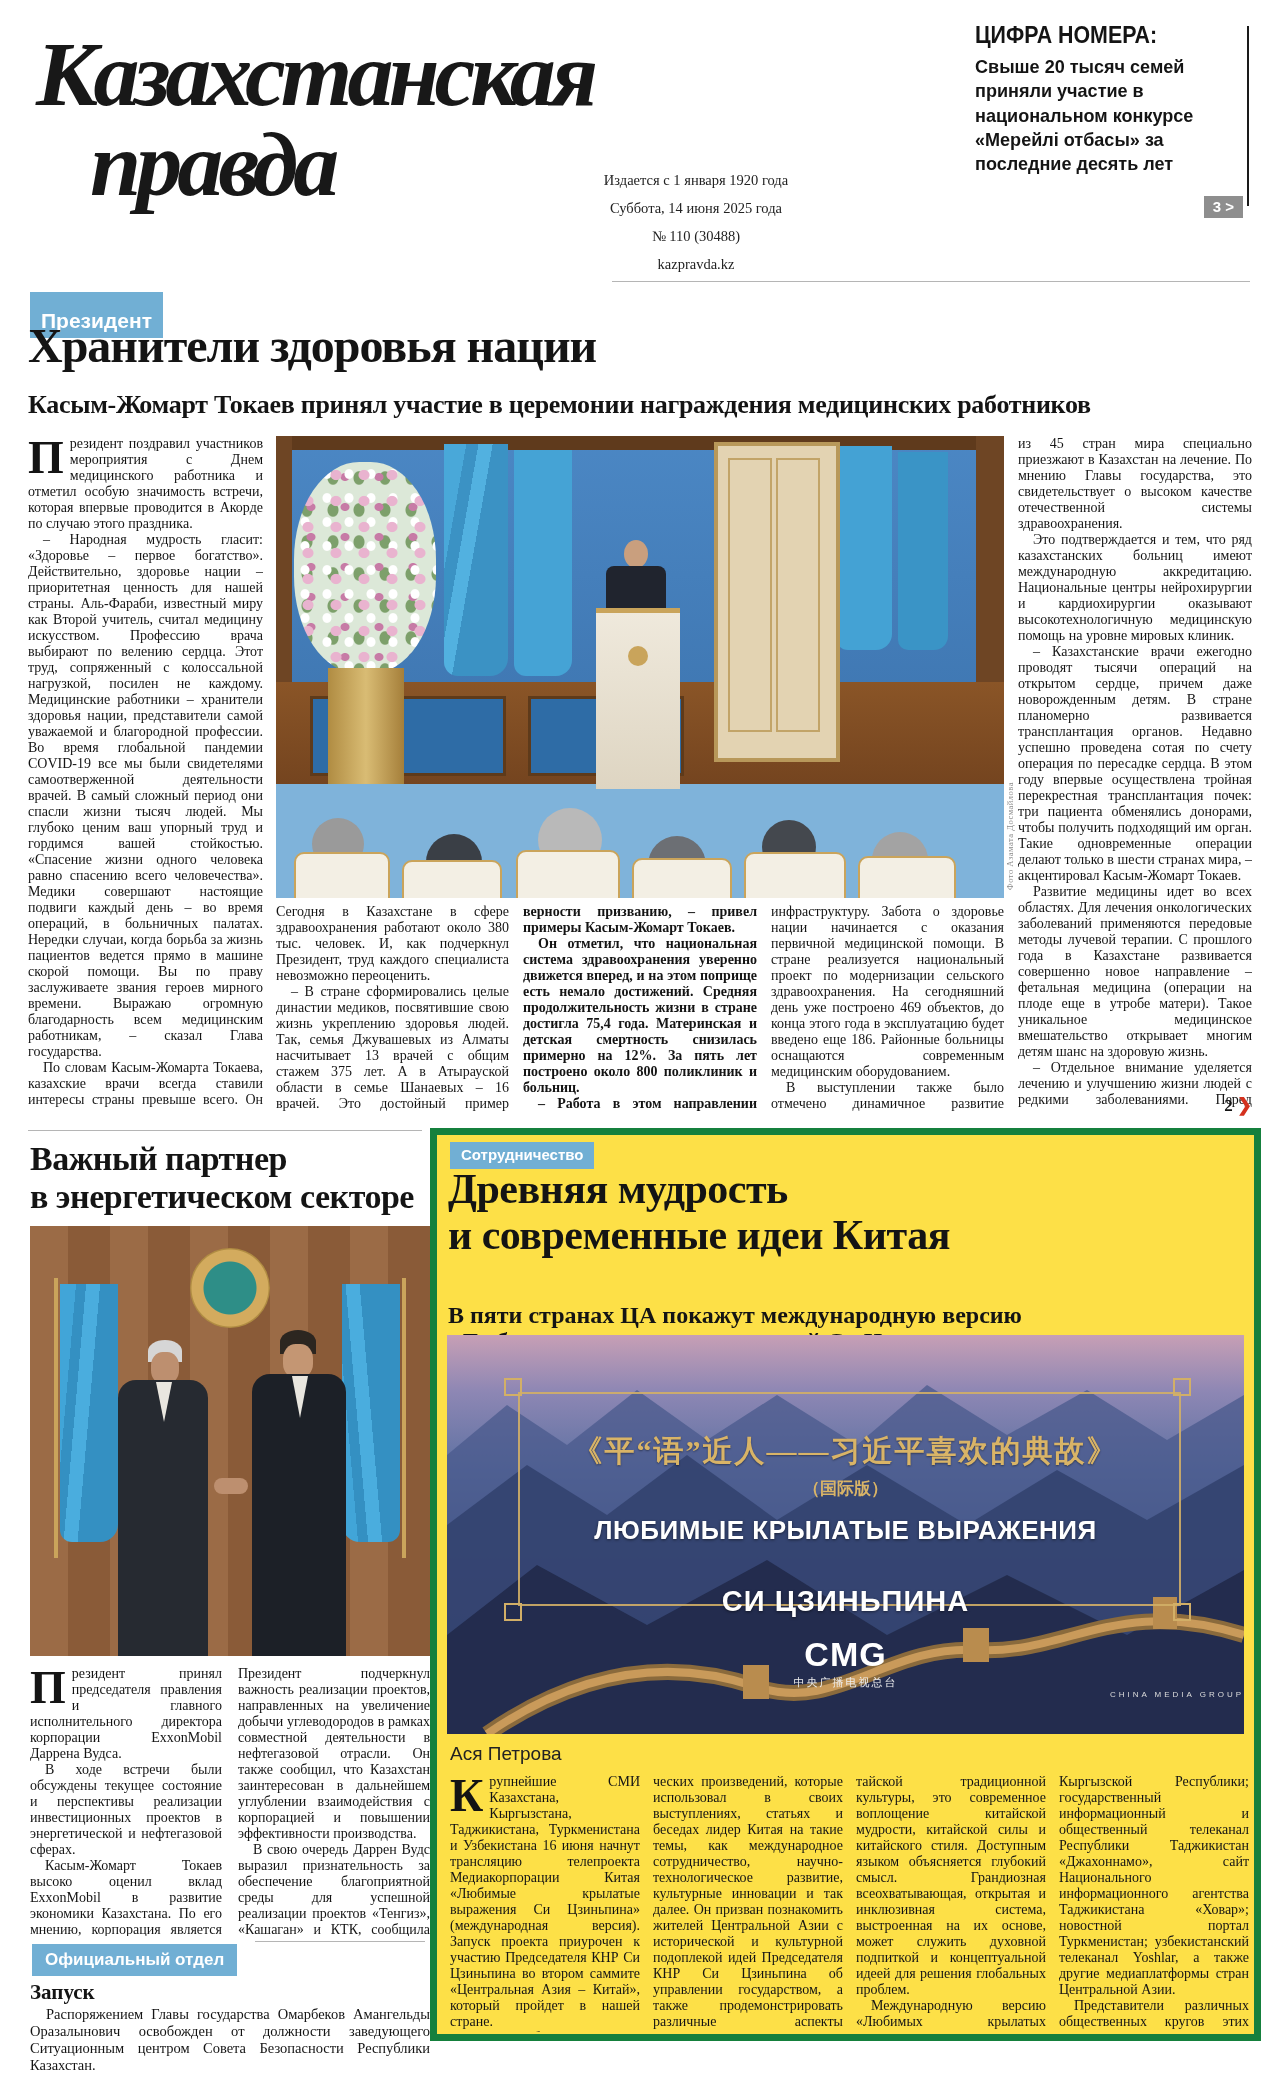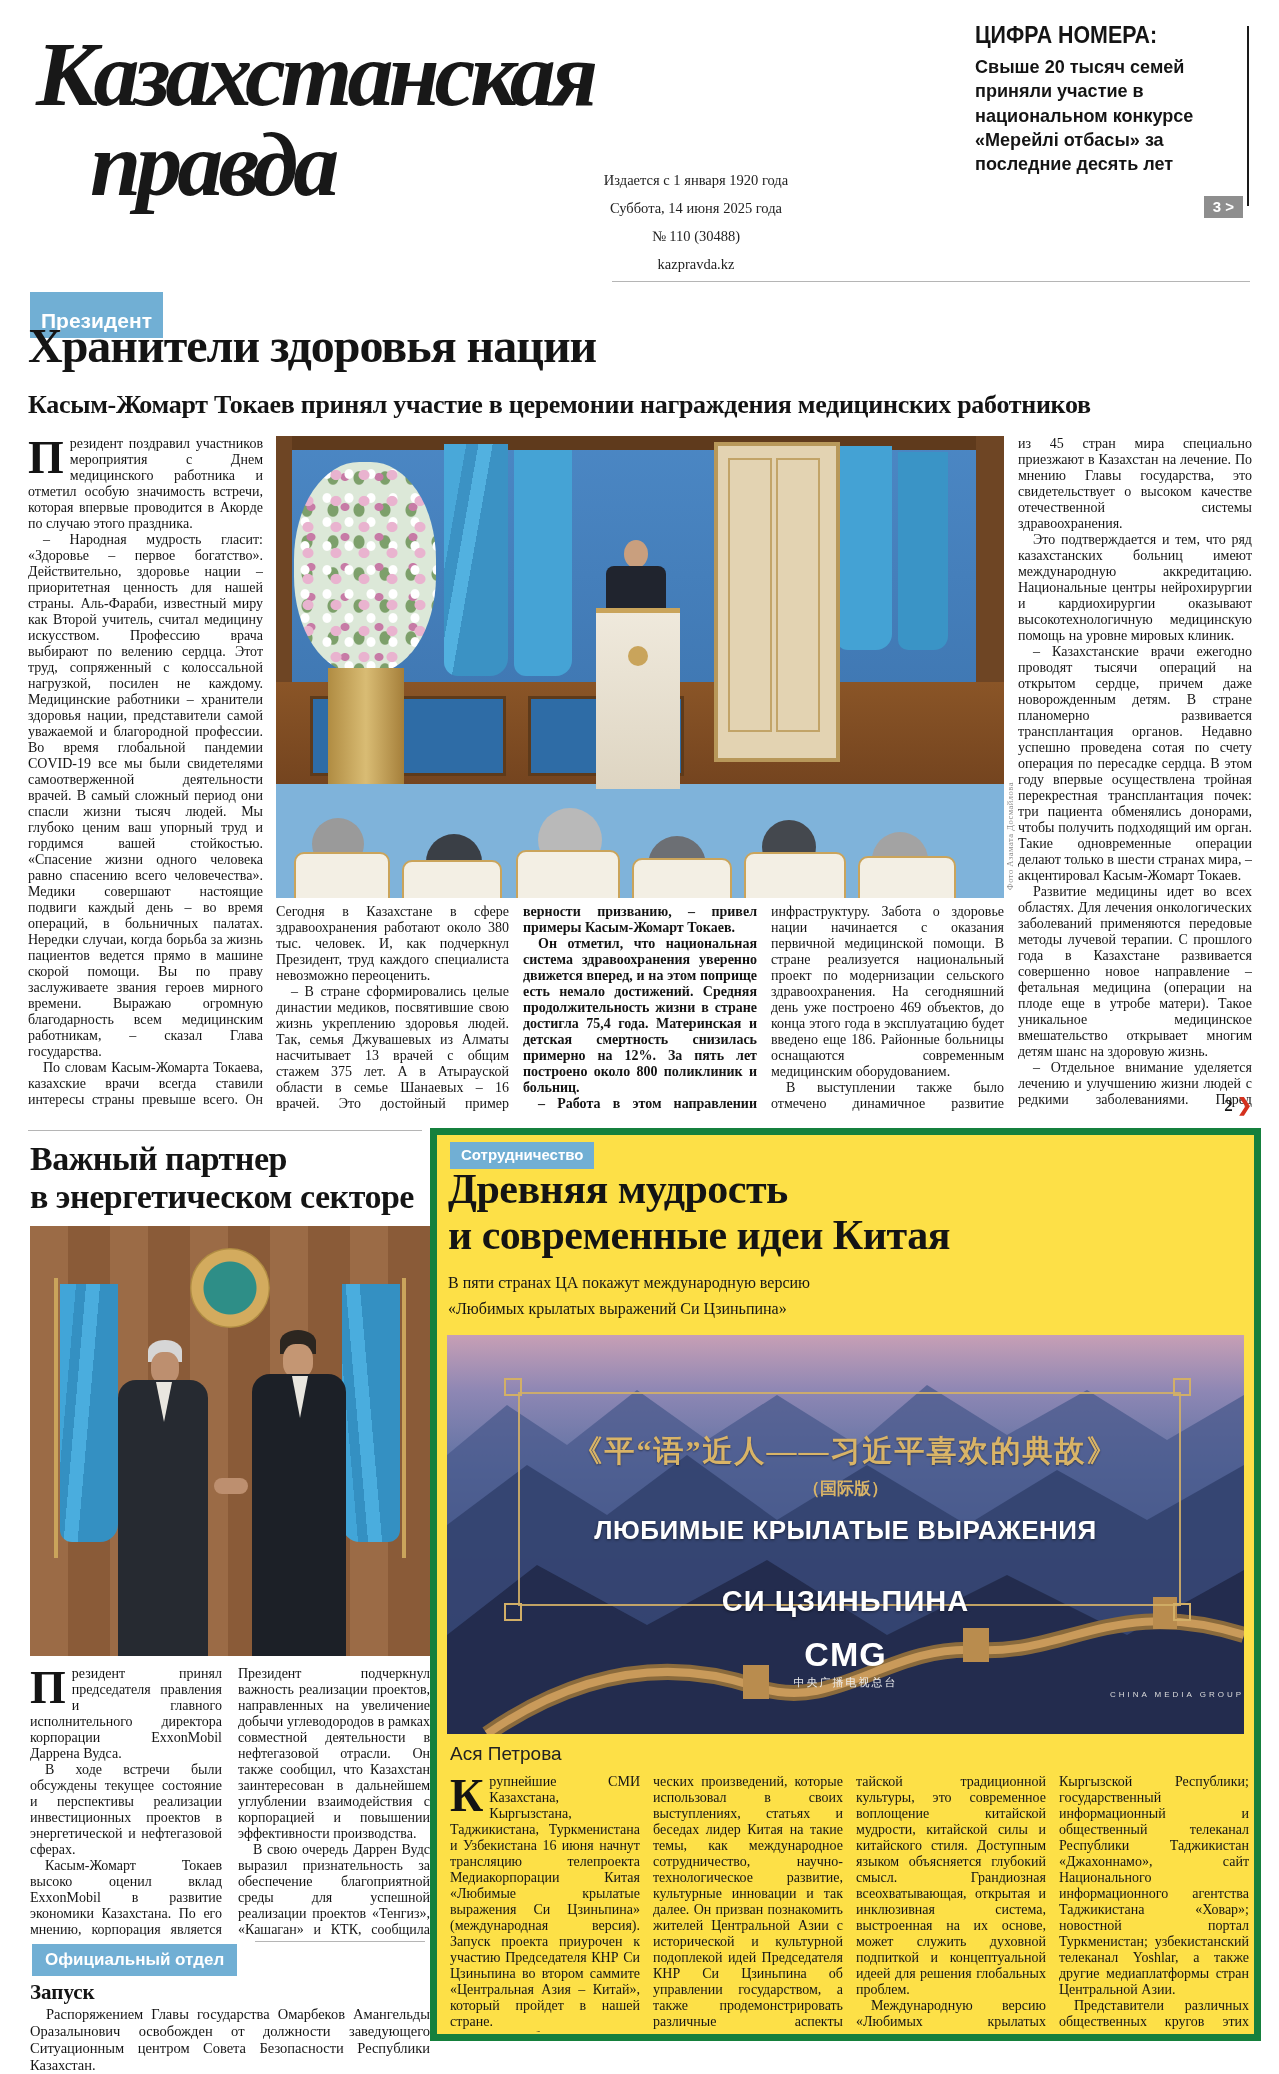--- a/index.html
+++ b/index.html
@@ -47,21 +47,21 @@
   .partner-h{left:30px;font-weight:700;font-size:34px;line-height:1;letter-spacing:-0.5px;white-space:nowrap;}
   
   .official-badge{left:32px;top:1944px;font-size:17px;padding:7px 13px 8px;}
   .chron-h{left:30px;top:1980px;font-size:21px;font-weight:700;}
   .chron-text{left:30px;top:2006px;width:400px;text-align:justify;font-size:14.5px;line-height:17px;}
   .chron-text p{margin:0;text-indent:16px;}
   
   .china{left:430px;top:1128px;width:817px;height:899px;border:7px solid #15803d;background:#fde047;}
   .china .badge{position:absolute;left:13px;top:7px;font-size:15px;padding:5px 11px 7px;}
   .china-h1{position:absolute;left:11px;font-weight:700;font-size:42px;line-height:1;letter-spacing:-0.5px;white-space:nowrap;}
-  .china-sub{position:absolute;left:11px;font-weight:400;font-size:16px;line-height:1;white-space:nowrap;}
+  .china-sub{position:absolute;left:11px;font-weight:700;font-size:24px;line-height:1;white-space:nowrap;margin-top:28px;}
   .poster{left:10px;top:200px;width:797px;height:399px;
           background:linear-gradient(180deg,#c79fb5 0%,#8e87b4 14%,#5d71a2 34%,#3d5484 58%,#2b3c63 100%);}
   .poster svg{position:absolute;left:0;top:0;}
   .p-frame{position:absolute;left:71px;top:57px;width:659px;height:210px;border:2px solid #d2af67;opacity:.9;}
   .p-corner{position:absolute;width:14px;height:14px;border:2px solid #d2af67;background:transparent;}
   .p-cn{position:absolute;left:0;top:96px;width:100%;text-align:center;color:#d9b467;font-weight:700;
         font-size:30px;letter-spacing:2px;text-shadow:0 1px 2px rgba(0,0,0,.4);}
   .p-cn2{position:absolute;left:0;top:142px;width:100%;text-align:center;color:#d9b467;font-weight:700;font-size:17px;}
   .p-ru1{position:absolute;left:0;top:180px;width:100%;text-align:center;color:#fff;font-family:"Liberation Sans",sans-serif;
          font-weight:700;font-size:26px;letter-spacing:.5px;text-shadow:0 1px 3px rgba(0,0,0,.5);}

